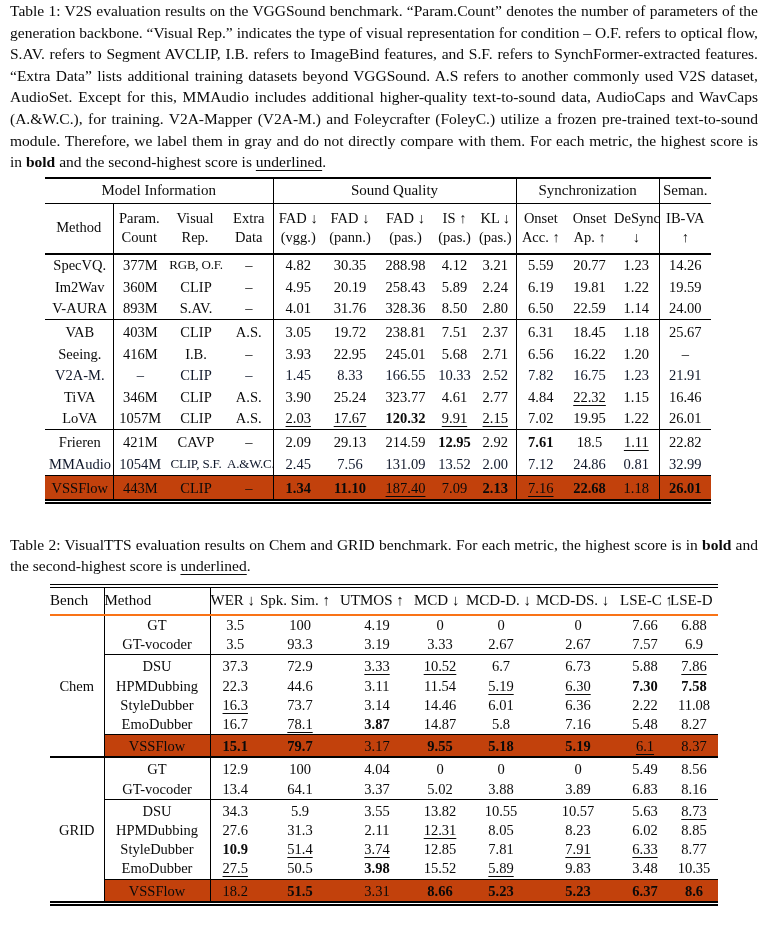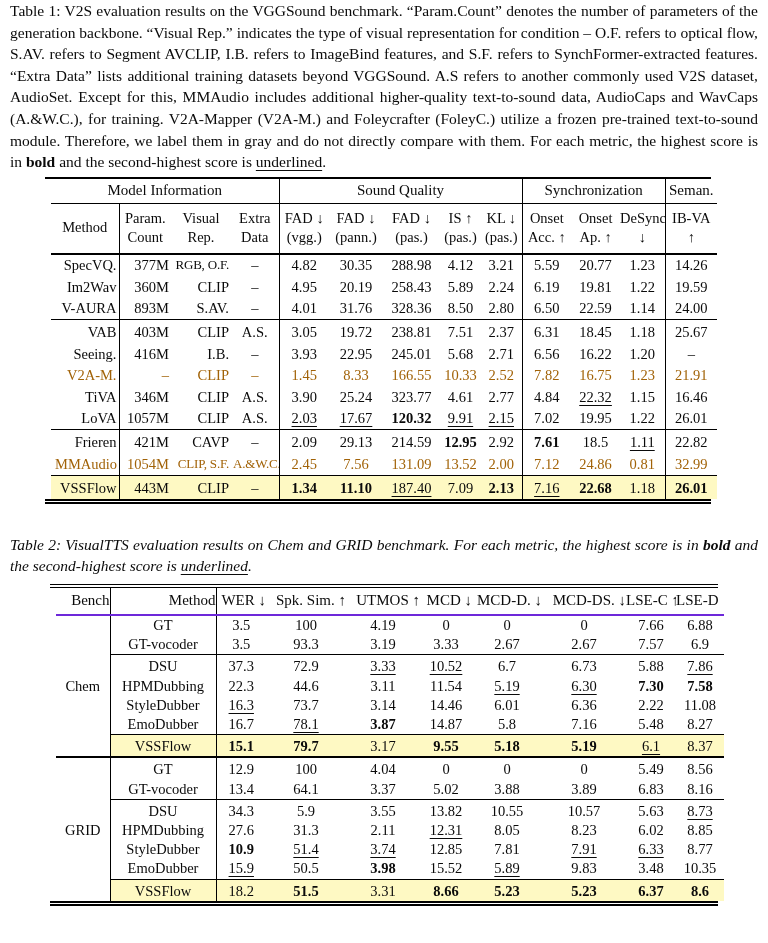--- a/index.html
+++ b/index.html
@@ -1,50 +1,50 @@
 <!DOCTYPE html>
 <html><head>
 <meta charset="utf-8">
 <style>
   html,body{margin:0;padding:0;background:#ffffff;}
   body{width:768px;height:943px;overflow:hidden;color:#0a0a0a;
        font-family:"Liberation Serif","DejaVu Serif",serif;}
   .caption{ text-align:justify; font-size:15.5px; line-height:21.6px; margin:0 10px; }
   #cap1{ padding-top:0; }
-  #cap2{ margin-top:30px;font-style:italic; }
+  #cap2{ margin-top:30px; }
   .b{ font-weight:bold; }
   .u{ text-decoration:underline; text-underline-offset:2.5px; text-decoration-thickness:1px; }
 
-  table{ border-collapse:collapse; table-layout:fixed;margin-left:6px; }
+  table{ border-collapse:collapse; table-layout:fixed; }
   th,td{ overflow:hidden; }
 
   
   .t1wrap{ width:666px; margin:4px 0 0 45px;
            border-top:2.5px solid #000; border-bottom:5px double #000; }
   .t1{ width:666px; font-size:14.5px; }
   .t1 tr.grp th{ font-weight:normal; font-size:15px; text-align:center;
                  padding:3px 0 4px; border-bottom:1px solid #000; }
   .t1 tr.colh th{ font-weight:normal; font-size:14.5px; text-align:center;
                   white-space:pre-line; line-height:19px; padding:5px 0 6px;
                   border-bottom:2px solid #000; vertical-align:middle; }
   .t1 td{ padding:1.5px 2px; text-align:center; line-height:18.5px; white-space:nowrap; }
-  .t1 td.left{ text-align:right; padding-left:4px; }
+  .t1 td.left{ text-align:center; padding-left:4px; }
   .vr{ border-right:1px solid #000; }
   tr.top-thin td, tr.top-thin th{ border-top:1px solid #000; padding-top:3px; }
   tr.top-thick td{ border-top:2px solid #000; padding-top:3px; }
-  .gray td{ color:#a16207; }
-  .hl td{ background:#fef9c3; }
+  .gray td{ color:#0f172a; }
+  .hl td{ background:#c2410c; }
   .sm{ font-size:13px; letter-spacing:-0.2px; }
 
   
   .t2wrap{ width:668px; margin:7px 0 0 50px;
            border-top:4px double #000; border-bottom:5px double #000; }
   .t2{ width:668px; font-size:14.5px; }
-  .t2 tr.colh th{ font-weight:normal; font-size:15px; text-align:right;
-                  padding:4px 0 5px; border-bottom:2px solid #6d28d9; white-space:nowrap; }
+  .t2 tr.colh th{ font-weight:normal; font-size:15px; text-align:left;
+                  padding:4px 0 5px; border-bottom:2px solid #f97316; white-space:nowrap; }
   .t2 td{ padding:1px 2px; text-align:center; line-height:17.2px; white-space:nowrap; }
   .t2 td.bench{ vertical-align:middle; }
 </style>
 </head>
 <body>
 
 <p class="caption" id="cap1"><span>Table 1:  V2S evaluation results on the VGGSound benchmark. “Param.Count” denotes the number of parameters of the generation backbone. “Visual Rep.” indicates the type of visual representation for condition – O.F. refers to optical flow, S.AV. refers to Segment AVCLIP, I.B. refers to ImageBind features, and S.F. refers to SynchFormer-extracted features. “Extra Data” lists additional training datasets beyond VGGSound. A.S refers to another commonly used V2S dataset, AudioSet. Except for this, MMAudio includes additional higher-quality text-to-sound data, AudioCaps and WavCaps (A.&amp;W.C.), for training. V2A-Mapper (V2A-M.) and Foleycrafter (FoleyC.) utilize a frozen pre-trained text-to-sound module. Therefore, we label them in gray and do not directly compare with them. For each metric, the highest score is in </span><span class="b">bold</span><span> and the second-highest score is </span><span class="u">underlined</span><span>.</span></p>
 
 <div class="t1wrap">
   <table class="t1">
@@ -428,21 +428,21 @@
           <td class="u">51.4</td>
           <td class="u">3.74</td>
           <td>12.85</td>
           <td>7.81</td>
           <td class="u">7.91</td>
           <td class="u">6.33</td>
           <td>8.77</td>
         </tr>
         <tr>
           <td class="vr">EmoDubber</td>
-          <td class="u">15.9</td>
+          <td class="u">27.5</td>
           <td>50.5</td>
           <td class="b">3.98</td>
           <td>15.52</td>
           <td class="u">5.89</td>
           <td>9.83</td>
           <td>3.48</td>
           <td>10.35</td>
         </tr>
         <tr class="top-thin hl">
           <td class="vr">VSSFlow</td>

